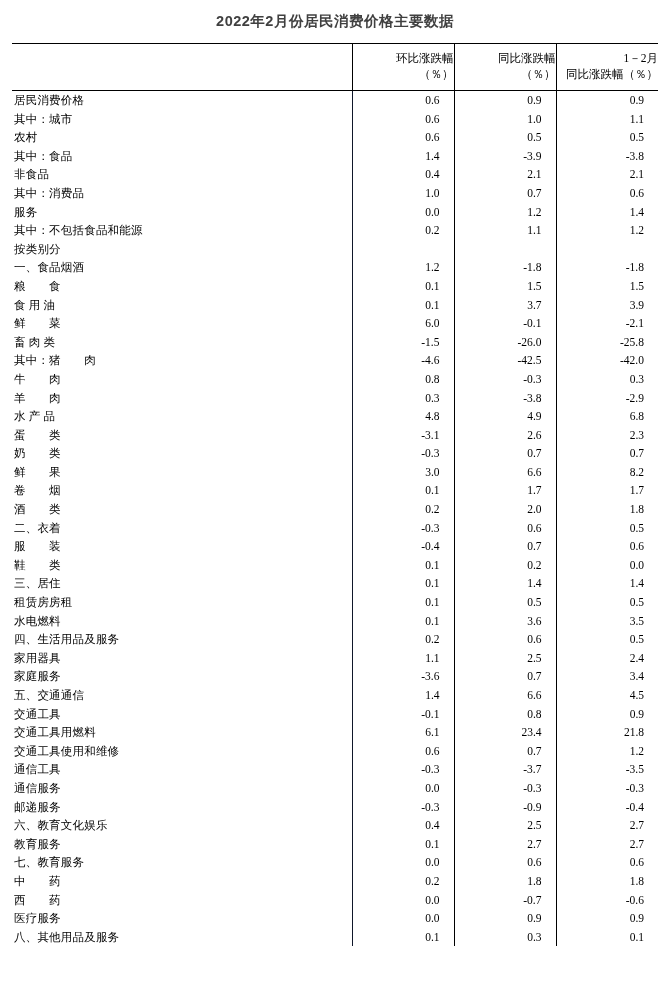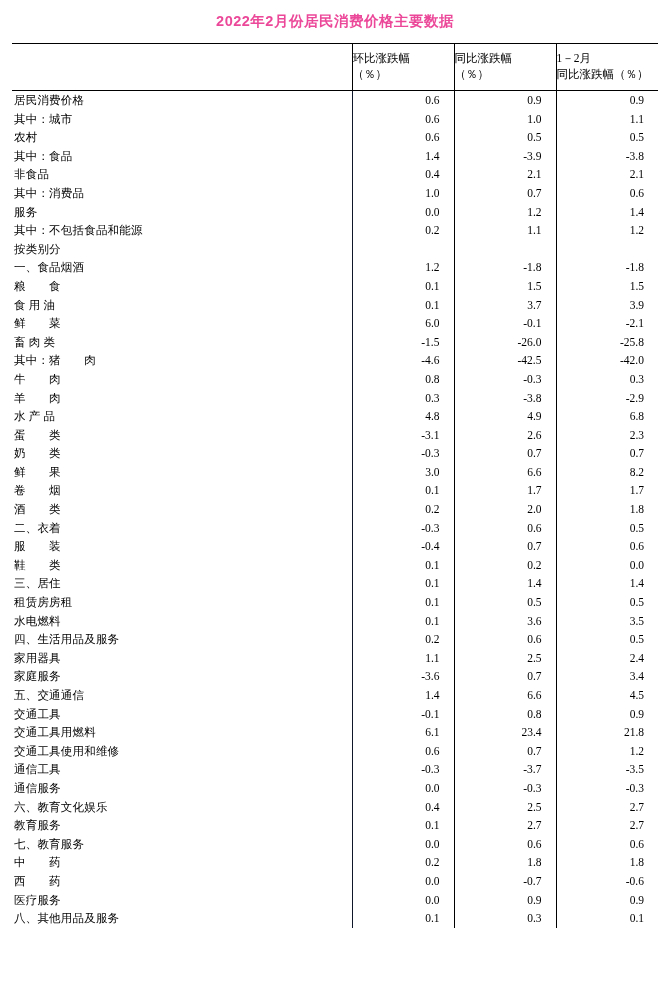--- a/index.html
+++ b/index.html
@@ -21,21 +21,21 @@
     box-sizing: border-box;
   }
   .doc-title {
     text-align: center;
     font-family: "Liberation Sans", sans-serif;
     font-weight: bold;
     font-size: 14.5px;
     letter-spacing: 0.5px;
     padding-top: 12px;
     padding-bottom: 12px;
-    color: #ec4899;
+    color: #404040;
   }
   table.data {
     border-collapse: collapse;
     width: 646px;
     margin: 0 auto;
     table-layout: fixed;
     font-size: 11.5px;
   }
   table.data col.c-label { width: 340px; }
   table.data col.c-val { width: 102px; }
@@ -44,21 +44,21 @@
     border-bottom: 1px solid #000;
     font-weight: normal;
     vertical-align: middle;
     height: 46px;
     padding: 0;
   }
   .hdr-row th.label-head {
     border-right: 1px solid #000;
   }
   .hdr-row th.vhead {
-    text-align: left;
+    text-align: right;
     line-height: 1.35;
     font-size: 11.5px;
   }
   .hdr-row th.vhead.sep {
     border-right: 1px solid #000;
   }
   .hdr-row th.vhead .l1 { display: block; }
   .hdr-row th.vhead .l2 { display: block; }
   tbody td {
     height: 18.6px;
@@ -338,20 +338,26 @@
           <td class="val sep">-3.7</td>
           <td class="val">-3.5</td>
         </tr>
         <tr>
           <td class="label ind1">通信服务</td>
           <td class="val sep">0.0</td>
           <td class="val sep">-0.3</td>
           <td class="val">-0.3</td>
         </tr>
         <tr>
+          <td class="label ind1">邮递服务</td>
+          <td class="val sep">-0.3</td>
+          <td class="val sep">-0.9</td>
+          <td class="val">-0.4</td>
+        </tr>
+        <tr>
           <td class="label ind0">六、教育文化娱乐</td>
           <td class="val sep">0.4</td>
           <td class="val sep">2.5</td>
           <td class="val">2.7</td>
         </tr>
         <tr>
           <td class="label ind1">教育服务</td>
           <td class="val sep">0.1</td>
           <td class="val sep">2.7</td>
           <td class="val">2.7</td>

